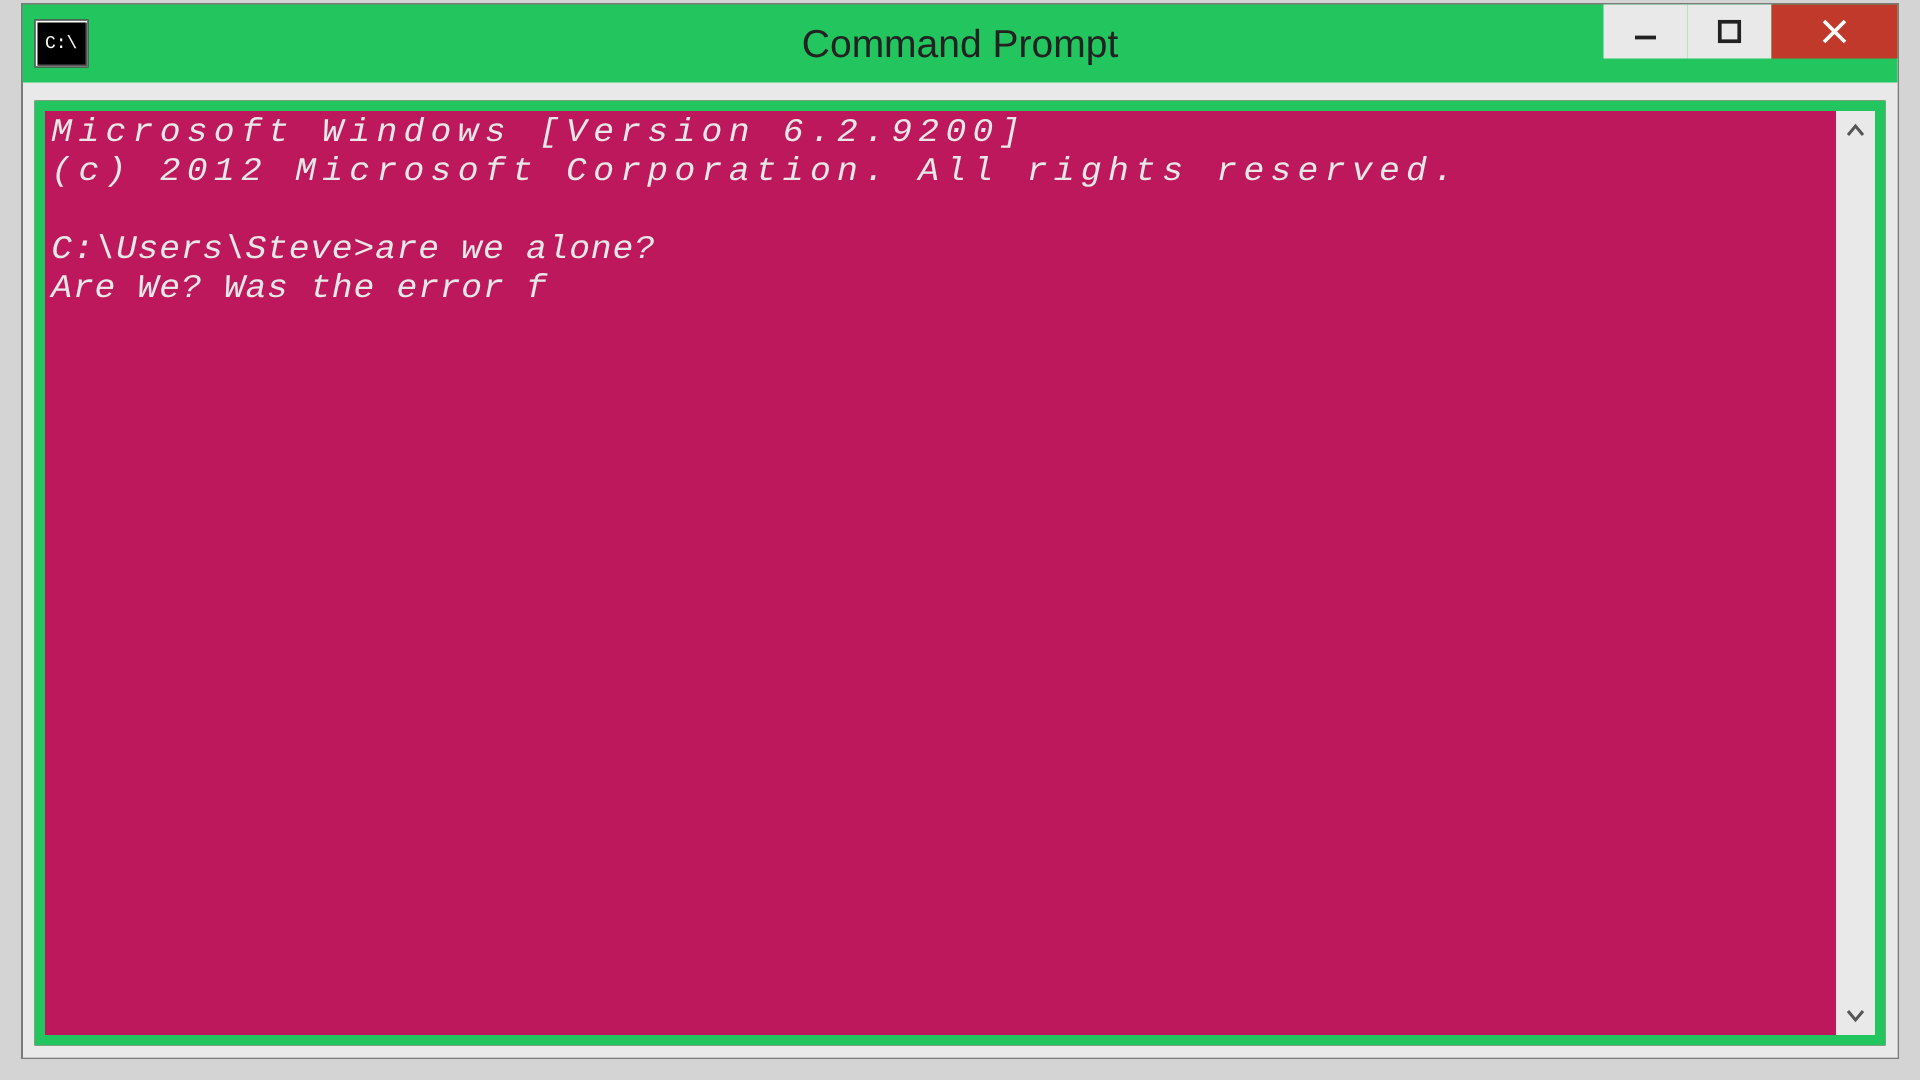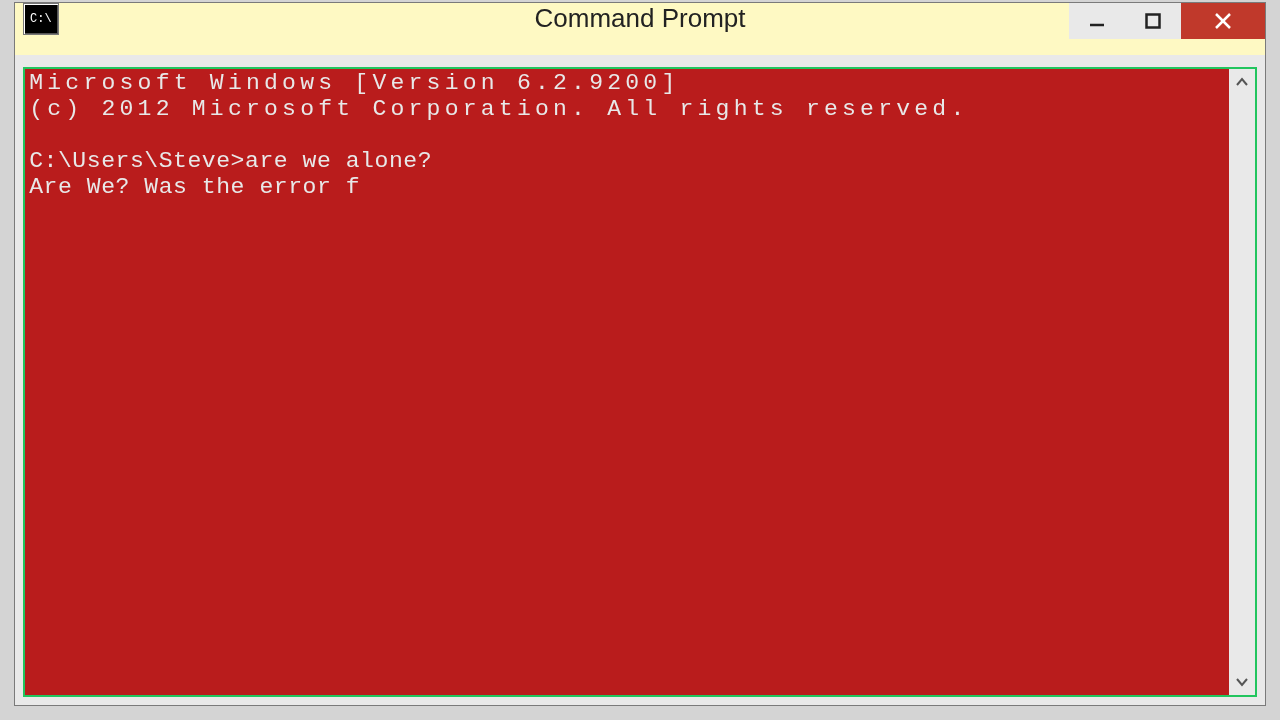--- a/index.html
+++ b/index.html
@@ -13,22 +13,23 @@
     left: 14px;
     top: 2px;
     width: 1252px;
     height: 704px;
     background: #e9e9e9;
     border: 1px solid #aaa;
   }
   .titlebar {
     height: 52px;
     display: flex;
+    align-items: center;
     position: relative;
-    background: #fef9c3;
+    background: #22c55e;
   }
   .app-icon {
     width: 36px;
     height: 32px;
     margin-left: 8px;
     background: #000;
     border: 1px solid #777;
     box-shadow: 1px 1px 0 #fff inset, -1px -1px 0 #555 inset;
     position: relative;
   }
@@ -72,22 +73,23 @@
     color: #fff;
   }
   .win-btn.close svg { stroke:#fff; }
   .client {
     position: absolute;
     left: 8px;
     right: 8px;
     top: 64px;
     bottom: 8px;
     display: flex;
-    background: #b91c1c;
-    border: 2px solid #22c55e;
+    background: #be185d;
+    border: 7px solid #22c55e;
+    font-style: italic;
   }
   .console {
     flex: 1;
     padding: 2px 4px;
     color: #e8e8e8;
     font-family: "Lucida Console","Courier New",monospace;
     font-size: 22px;
     line-height: 1.18;
     white-space: pre;
     overflow: hidden;

